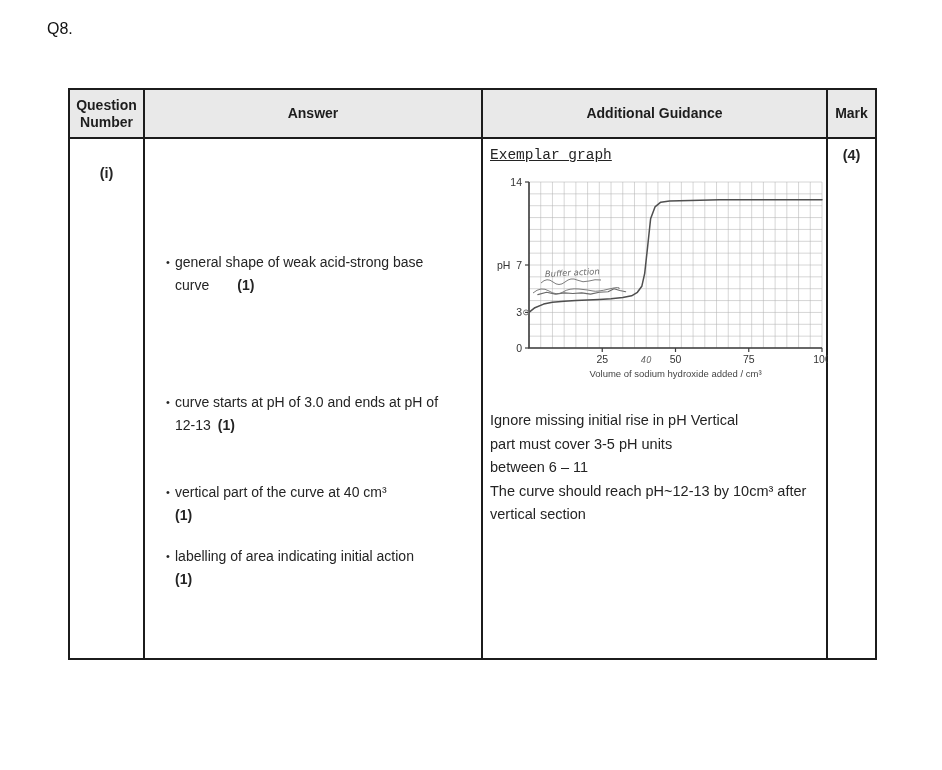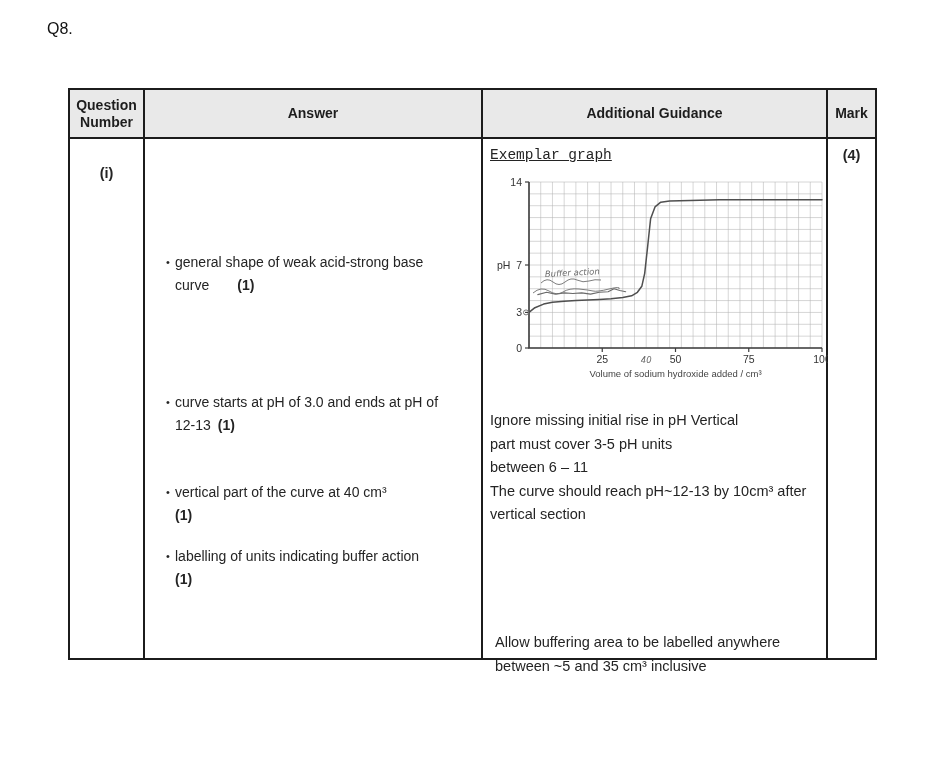--- a/index.html
+++ b/index.html
@@ -80,21 +80,21 @@
         <span class="dot">•</span>
         <span class="btxt"><span>curve starts at pH of 3.0 and ends at pH of
 12-13</span><span class="bmark m-gap2">(1)</span></span>
       </div>
       <div class="bullet" style="top:342px">
         <span class="dot">•</span>
         <span class="btxt"><span>vertical part of the curve at 40 cm³</span><span class="bmark m-block">(1)</span></span>
       </div>
       <div class="bullet" style="top:406px">
         <span class="dot">•</span>
-        <span class="btxt"><span>labelling of units indicating buffer action</span><span class="bmark m-block">(1)</span></span>
+        <span class="btxt"><span>labelling of area indicating initial action</span><span class="bmark m-block">(1)</span></span>
       </div>
     </div>
 
     <div class="bcell">
       <div class="g-head">Exemplar graph</div>
       <svg id="graph-svg" viewBox="0 0 345 232">
           <line x1="46" y1="17" x2="46" y2="183" class="grid"></line>
           <line x1="57.72" y1="17" x2="57.72" y2="183" class="grid"></line>
           <line x1="69.44" y1="17" x2="69.44" y2="183" class="grid"></line>
           <line x1="81.16" y1="17" x2="81.16" y2="183" class="grid"></line>
@@ -160,22 +160,20 @@
           <circle cx="43" cy="147.42857142857144" r="2.5" class="startmark"></circle>
           <text x="62" y="112" class="annot" transform="rotate(-3 62 112)">Buffer action</text>
           <path d="M58 118 q6 -6 12 -1 t12 0 t12 -2 t12 1 t12 -1" class="squiggle"></path>
           <path d="M50 128 q8 -7 16 -2 t14 1 t16 -3 t14 2 t16 -2 t10 0" class="squiggle"></path>
         </svg>
       <div class="g-para g-p1">Ignore missing initial rise in pH Vertical
 part must cover 3-5 pH units
 between 6 – 11
 The curve should reach pH~12-13 by 10cm³ after
 vertical section</div>
-      <div class="g-para g-p3">Allow buffering area to be labelled anywhere
-between ~5 and 35 cm³ inclusive</div>
     </div>
 
     <div class="bcell last">
       <div class="markval">(4)</div>
     </div>
   </div>
 
 </div>
 
 </body></html>

